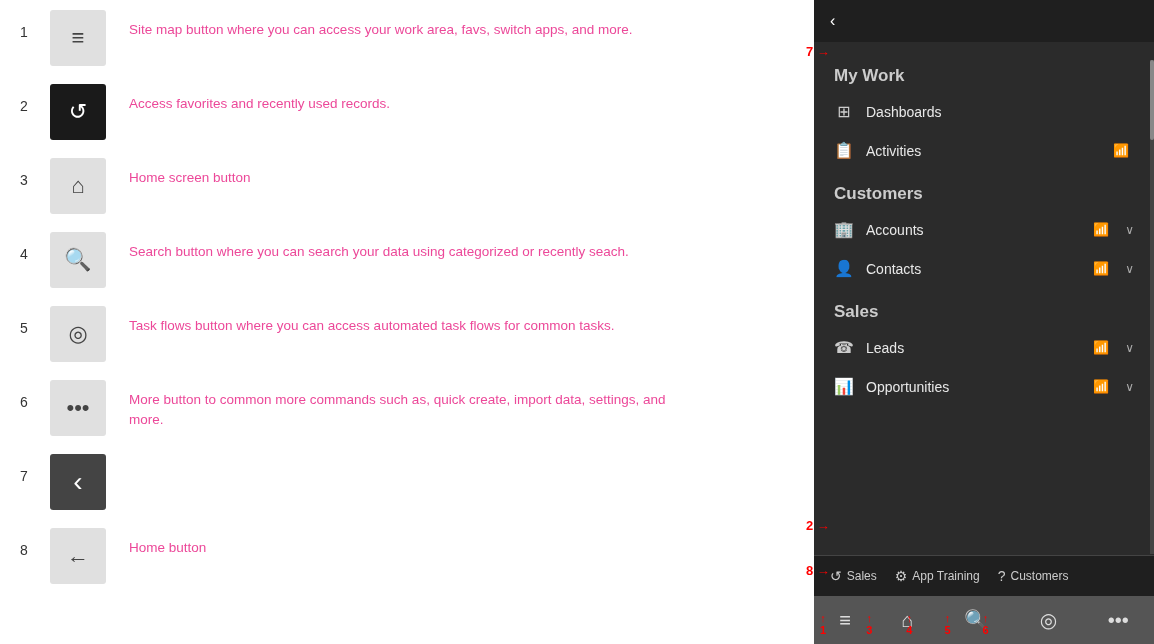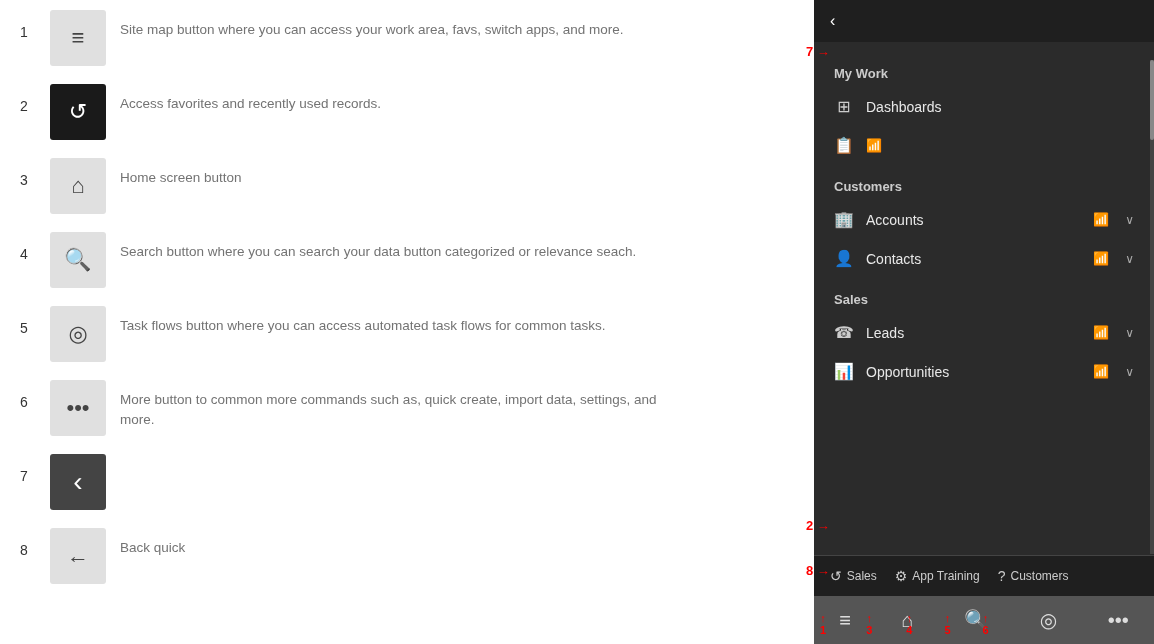--- a/index.html
+++ b/index.html
@@ -45,24 +45,25 @@
     .icon-box.dark {
       background: #1a1a1a;
       color: #fff;
     }
     .icon-box.medium-dark {
       background: #444;
       color: #fff;
     }
     .row-desc {
       font-size: 13.5px;
-      color: #737373;
+      color: #ec4899;
       margin-top: 10px;
       line-height: 1.5;
       max-width: 560px;
+      margin-left: 9px;
     }
 
     
     .right-panel {
       width: 340px;
       background: #2b2b2b;
       display: flex;
       flex-direction: column;
       position: relative;
     }
@@ -88,21 +89,21 @@
       flex: 1;
       overflow-y: auto;
       padding: 10px 0;
     }
     .sidebar-nav::-webkit-scrollbar { width: 4px; }
     .sidebar-nav::-webkit-scrollbar-track { background: #2b2b2b; }
     .sidebar-nav::-webkit-scrollbar-thumb { background: #555; }
 
     .nav-section-label {
       color: #ccc;
-      font-size: 13px;
+      font-size: 17px;
       font-weight: 600;
       padding: 14px 20px 6px 20px;
       text-transform: none;
     }
 
     .nav-item {
       display: flex;
       align-items: center;
       padding: 10px 20px;
       color: #e8e8e8;
@@ -204,60 +205,61 @@
     <span class="row-desc">Access favorites and recently used records.</span>
   </div>
     <div class="left-row">
     <span class="row-number">3</span>
     <div class="icon-box" style="">⌂</div>
     <span class="row-desc">Home screen button</span>
   </div>
     <div class="left-row">
     <span class="row-number">4</span>
     <div class="icon-box" style="">🔍</div>
-    <span class="row-desc">Search button where you can search your data button categorized or relevance seach.</span>
+    <span class="row-desc">Search button where you can search your data using categorized or recently seach.</span>
   </div>
     <div class="left-row">
     <span class="row-number">5</span>
     <div class="icon-box" style="">◎</div>
     <span class="row-desc">Task flows button where you can access automated task flows for common tasks.</span>
   </div>
     <div class="left-row">
     <span class="row-number">6</span>
     <div class="icon-box" style="">•••</div>
     <span class="row-desc">More button to common more commands such as, quick create, import data, settings, and more.</span>
   </div>
     <div class="left-row">
     <span class="row-number">7</span>
     <div class="icon-box medium-dark" style="font-size:28px;">‹</div>
   </div>
     <div class="left-row">
     <span class="row-number">8</span>
     <div class="icon-box" style="">←</div>
-    <span class="row-desc">Back quick</span>
+    <span class="row-desc">Home button</span>
   </div>
   </div>
 
 <div class="right-panel">
 
   <div class="sidebar-header">
     <span class="back-chevron">‹</span>
     <span></span>
   </div>
 
   <div class="sidebar-nav">
 
   <div class="nav-section-label">My Work</div>
       <div class="nav-item">
       <span class="nav-icon">⊞</span>
       <span class="nav-label">Dashboards</span>
 
     </div>
       <div class="nav-item">
       <span class="nav-icon">📋</span>
+      <span class="nav-label">Activities</span>
       <span class="wifi-icon">📶</span>
     </div>
       <div class="nav-section-label">Customers</div>
       <div class="nav-item">
       <span class="nav-icon">🏢</span>
       <span class="nav-label">Accounts</span>
       <span class="wifi-icon">📶</span>
         <span class="chevron-icon">∨</span>
     </div>
       <div class="nav-item">

